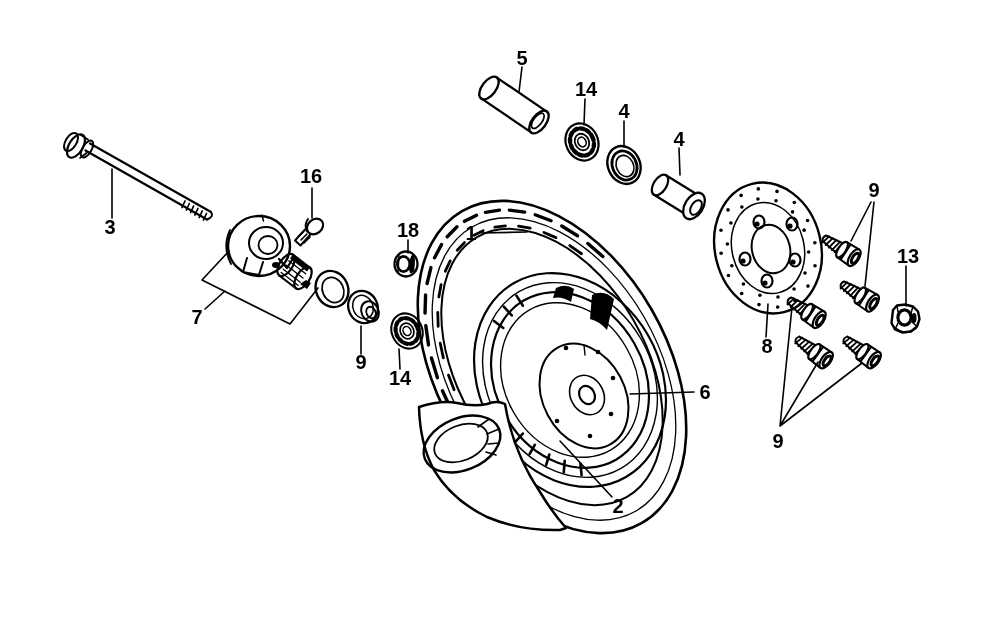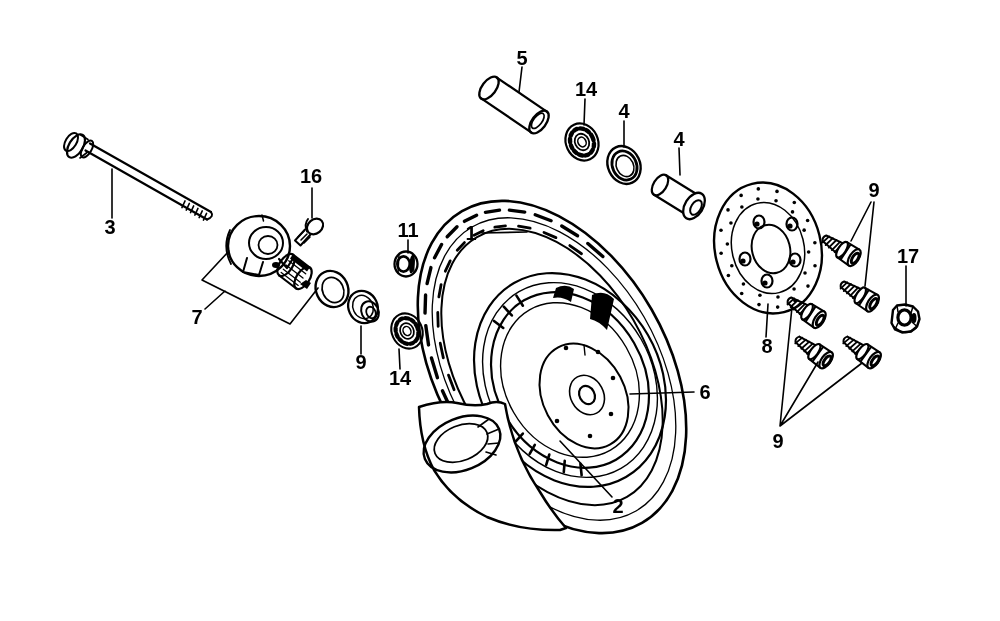--- a/index.html
+++ b/index.html
@@ -291,20 +291,20 @@
   <div class="callout" style="left:471px;top:233px">1</div>
   <div class="callout" style="left:618px;top:506px">2</div>
   <div class="callout" style="left:110px;top:227px">3</div>
   <div class="callout" style="left:679px;top:139px">4</div>
   <div class="callout" style="left:522px;top:58px">5</div>
   <div class="callout" style="left:705px;top:392px">6</div>
   <div class="callout" style="left:197px;top:317px">7</div>
   <div class="callout" style="left:767px;top:346px">8</div>
   <div class="callout" style="left:874px;top:190px">9</div>
   <div class="callout" style="left:778px;top:441px">9</div>
-  <div class="callout" style="left:908px;top:256px">17</div>
-  <div class="callout" style="left:408px;top:230px">11</div>
+  <div class="callout" style="left:908px;top:256px">13</div>
+  <div class="callout" style="left:408px;top:230px">18</div>
   <div class="callout" style="left:624px;top:111px">4</div>
   <div class="callout" style="left:586px;top:89px">14</div>
   <div class="callout" style="left:400px;top:378px">14</div>
   <div class="callout" style="left:361px;top:362px">9</div>
   <div class="callout" style="left:311px;top:176px">16</div>
 </div>
 
 </body></html>

